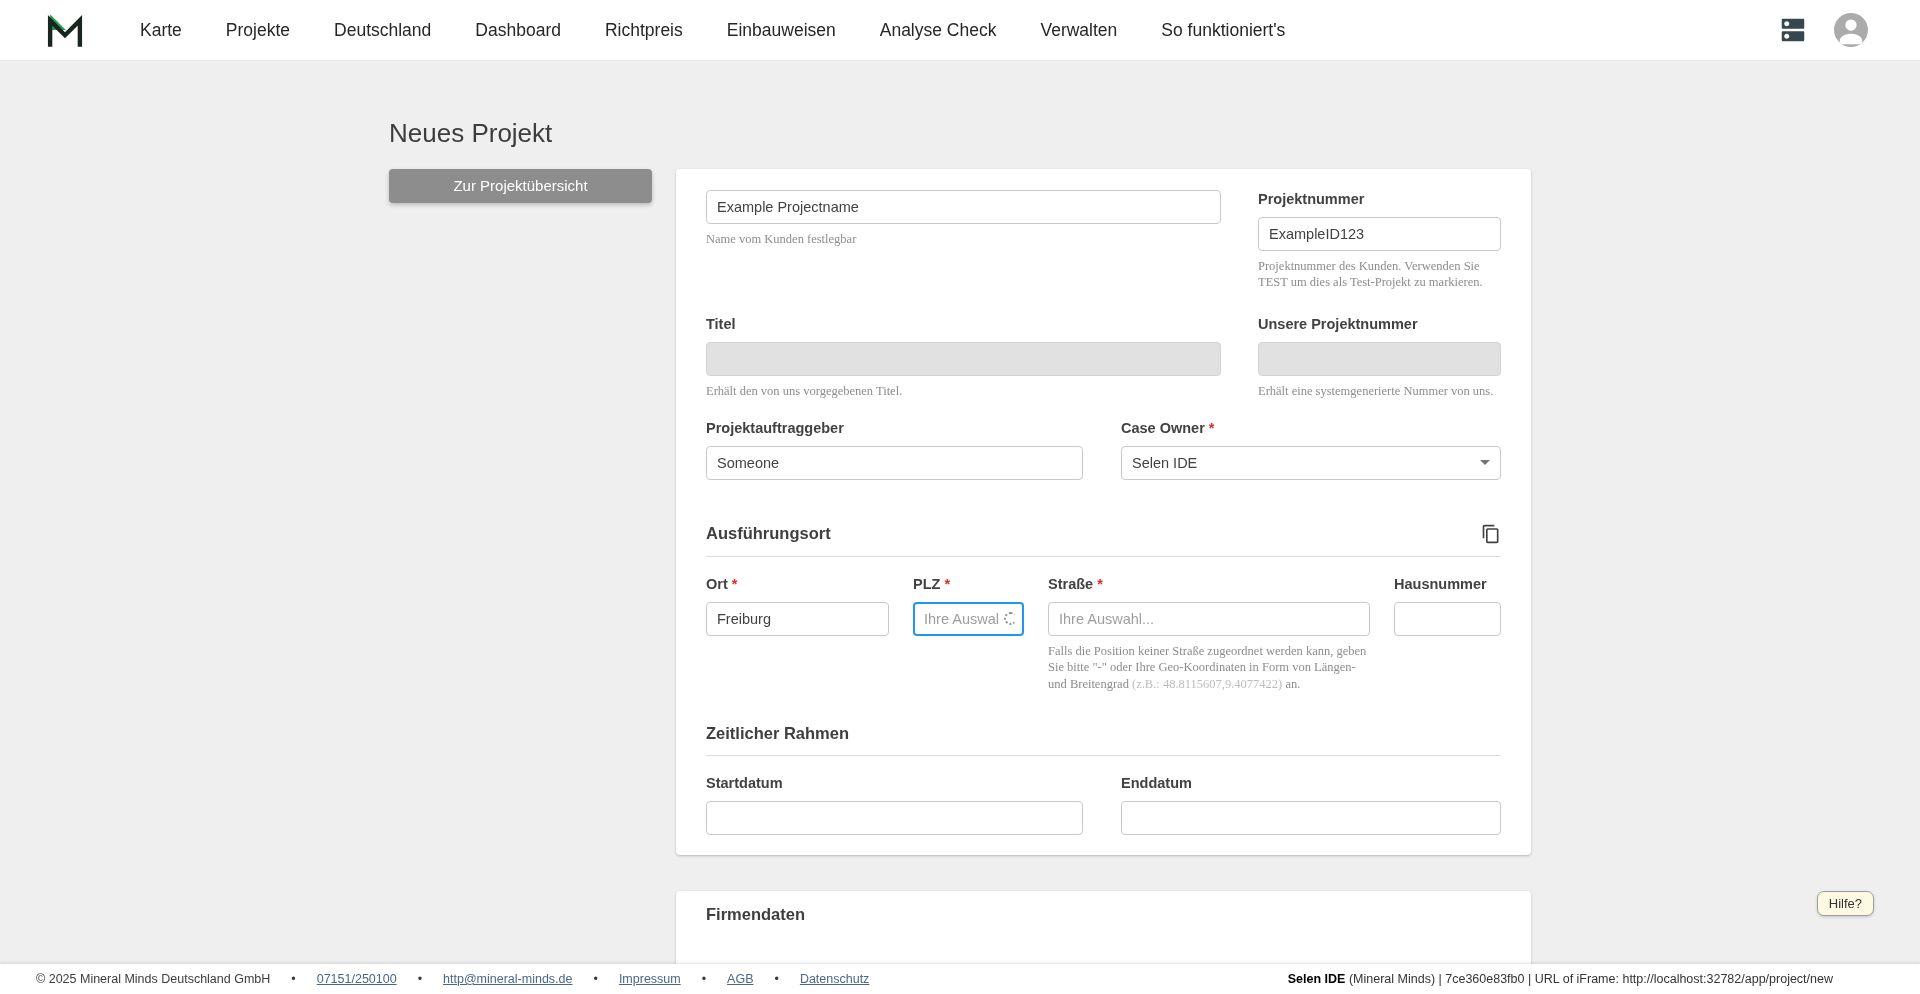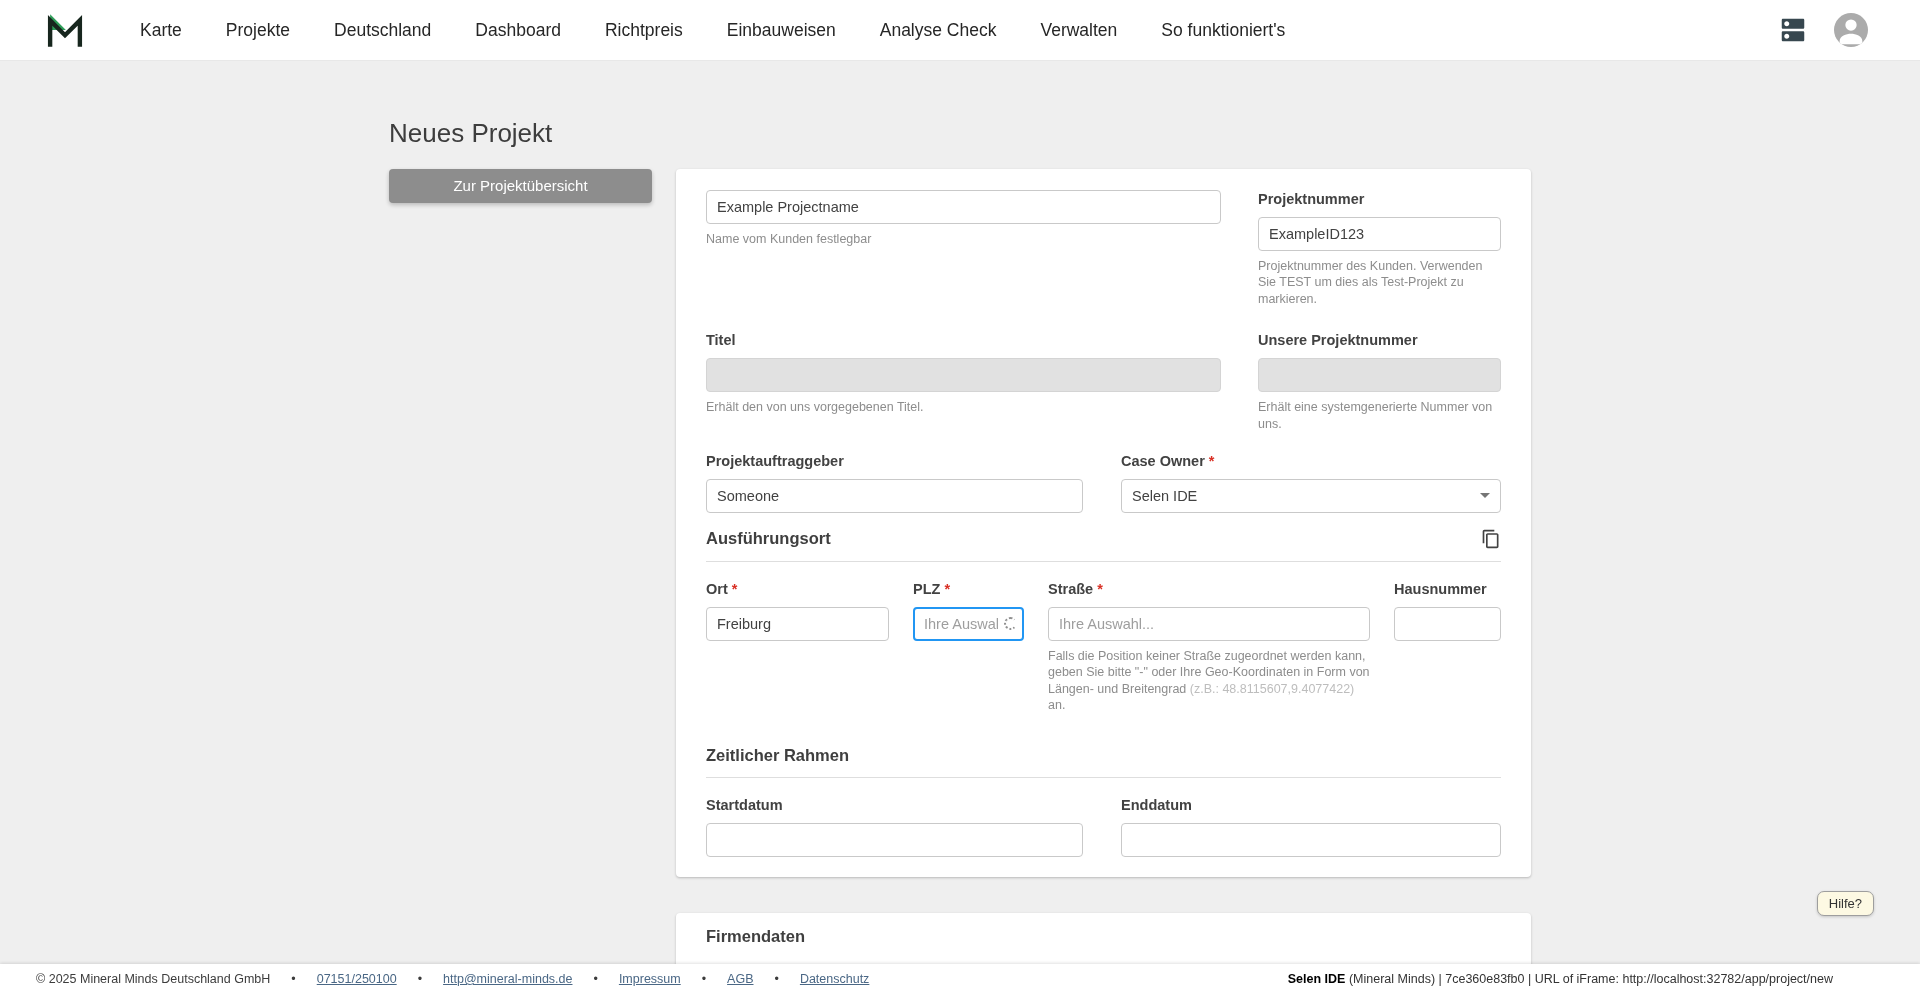--- a/index.html
+++ b/index.html
@@ -55,21 +55,21 @@
     background: #fff; border-radius: 4px;
     box-shadow: 0 1px 3px rgba(0,0,0,.14), 0 1px 2px rgba(0,0,0,.10);
     padding: 21px 30px 20px 30px;
   }
   .card2 { margin-top: 36px; padding: 14px 30px 60px 30px; height: 140px; }
 
   
   .frow { display: flex; justify-content: space-between; align-items: flex-start; }
   .mt1 { margin-top: 24px; }
   .mt2 { margin-top: 20px; }
-  .mt3 { margin-top: 16px; }
+  .mt3 { margin-top: 44px; }
   .mt4 { margin-top: 18px; }
   .mt5 { margin-top: 32px; }
 
   .field label.flabel {
     display: block; font-size: 14.5px; font-weight: 700; color: #424242;
     margin-bottom: 8px; line-height: 1.3; white-space: nowrap;
   }
   .req { color: #d93025; margin-left: 4px; font-weight: 700; }
   input.tinput, .select-box {
     width: 100%; height: 34px; border: 1px solid #c9c9c9; border-radius: 4px;
@@ -77,21 +77,21 @@
     font-family: inherit; outline: none;
   }
   input.tinput::placeholder { color: #9e9e9e; }
   input.tinput:disabled, input.tinput.disabled {
     background: #e1e1e1; border-color: #d4d4d4;
   }
   input.tinput.focused {
     border: 2px solid #2196f3; padding: 6px 24px 6px 9px;
   }
   .helper {
-    margin-top: 7px; font-size: 12.5px; color: #8d8d8d; line-height: 1.32;
+    margin-top: 7px; font-size: 12.5px; color: #8d8d8d; line-height: 1.32; font-family: Liberation Serif, serif;
   }
   .helper .light { color: #bdbdbd; }
 
   .w-lg { width: 515px; } .w-sm { width: 243px; }
   .w-half-l { width: 377px; } .w-half-r { width: 380px; }
   .w-ort { width: 183px; } .w-plz { width: 111px; }
   .w-str { width: 322px; } .w-hnr { width: 107px; }
 
   .select-box {
     display: flex; align-items: center; justify-content: space-between;

